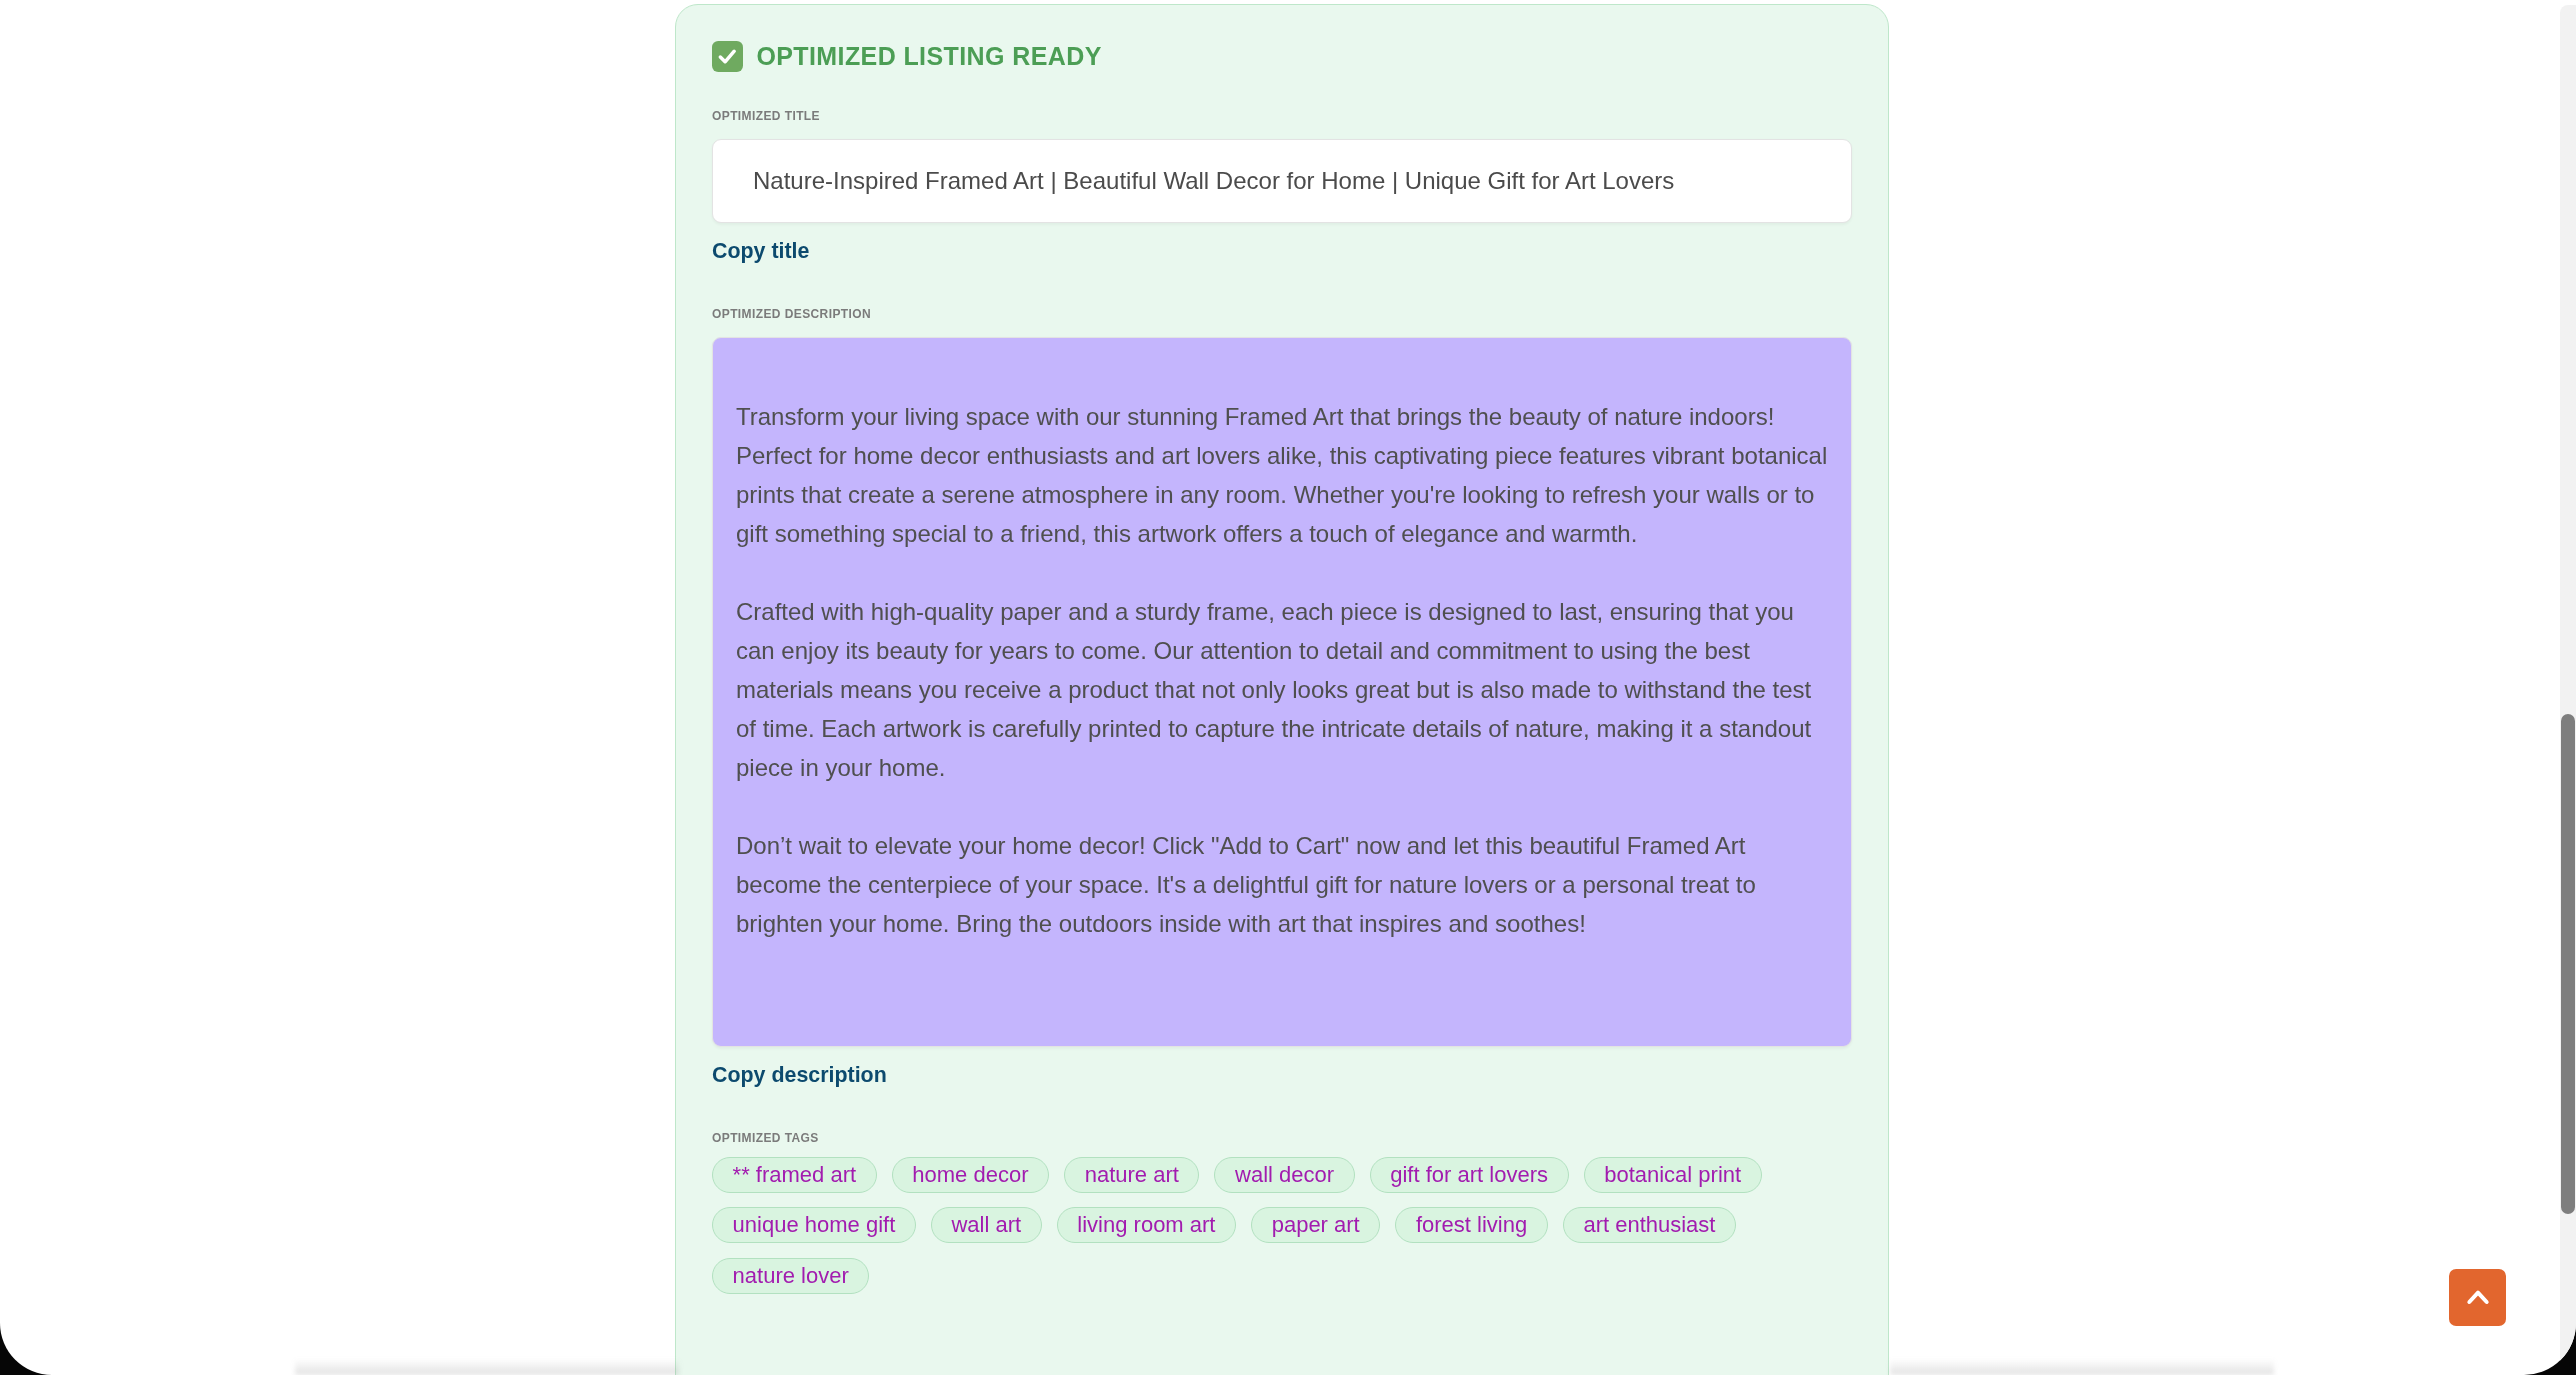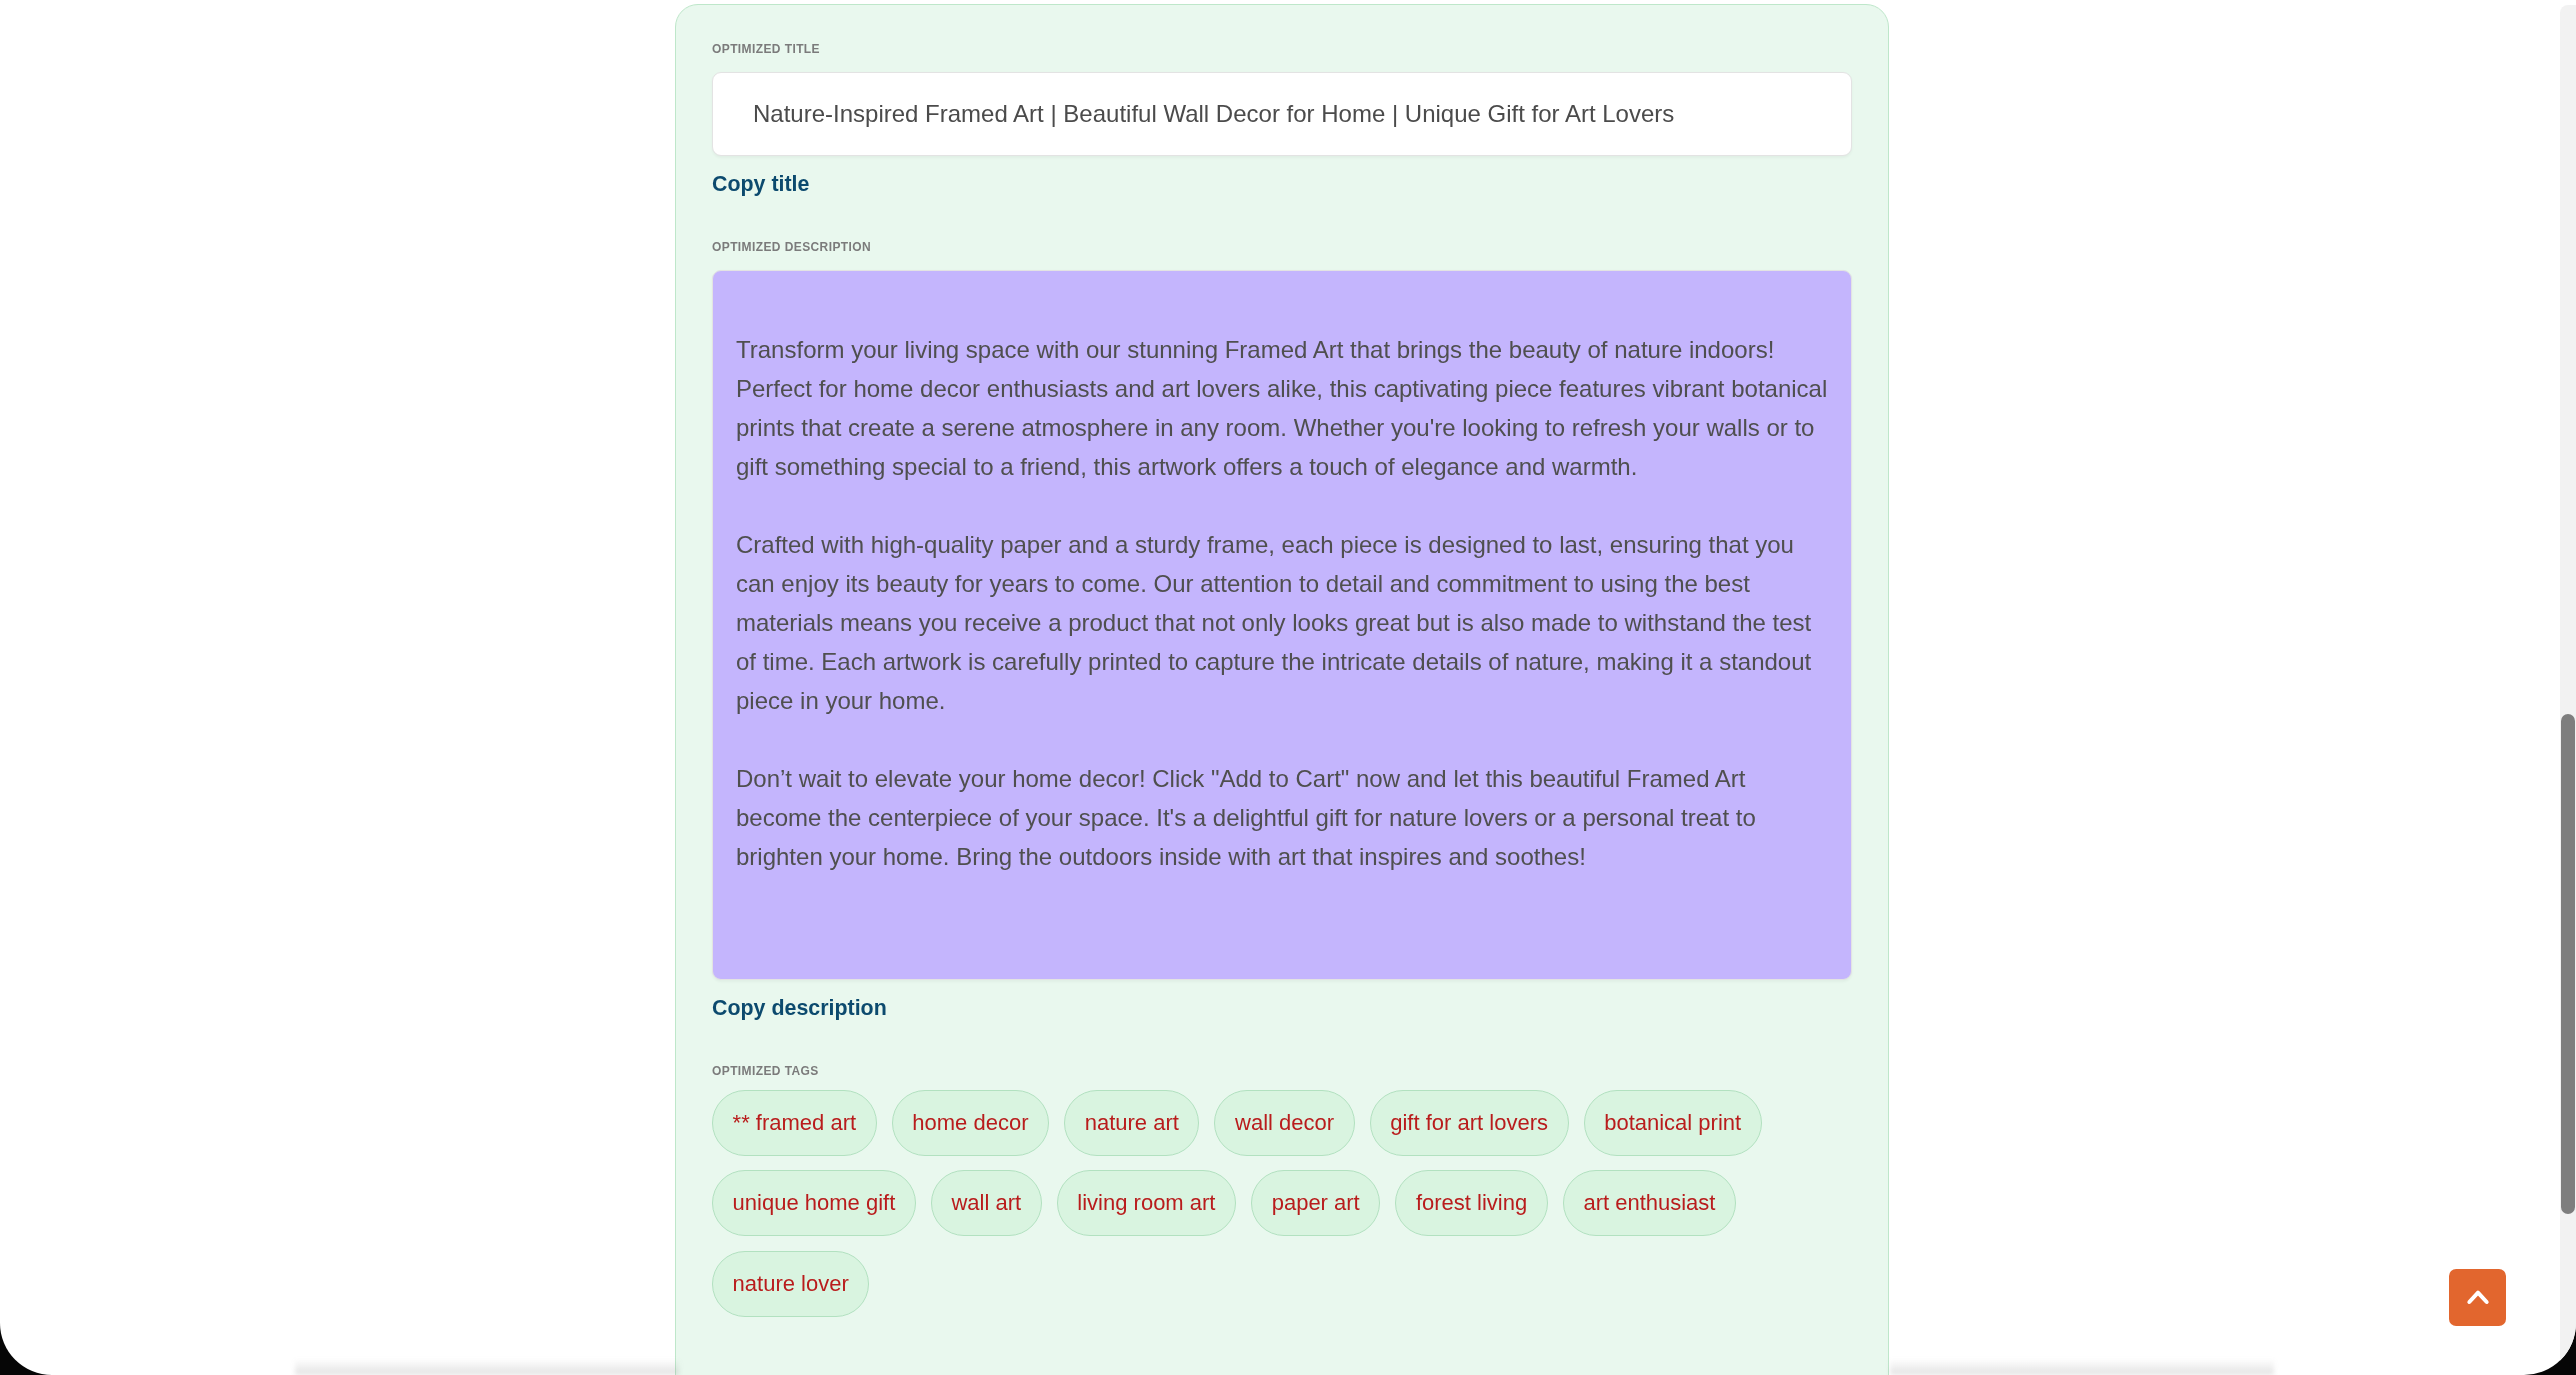--- a/index.html
+++ b/index.html
@@ -83,26 +83,26 @@
   }
   .label-tags { margin-top:43px; }
   .tags {
     margin-top:12.5px;
     display:flex; flex-wrap:wrap;
     gap:14.3px 15px;
     width:1135px;
   }
   .tag {
     display:inline-flex; align-items:center;
-    height:66px;
+    height:36px;
     padding:0 19.6px;
     background:#d9f4e0;
     border:1.8px solid #b2e1c0;
     border-radius:892px;
-    font-size:22px; color:#b91c1c;
+    font-size:22px; color:#a21caf;
     white-space:nowrap;
   }
   
   .scroll-top {
     position:absolute;
     left:2449px; top:1269px;
     width:57px; height:57px;
     background:#e2662e;
     border:none; border-radius:7.1px;
     display:flex; align-items:center; justify-content:center;
@@ -134,20 +134,28 @@
   .bottom-shadow.left  { left:295px;  width:384px; }
   .bottom-shadow.right { left:1890px; width:384px; }
 </style>
 </head>
 <body>
 
 <div class="window">
 
   <section class="panel">
 
+    <div class="panel-header">
+      <span class="checkbox">
+        <svg width="23" height="23" viewBox="0 0 24 24">
+          <polyline points="4.5,12.5 9.5,17.5 19,6.5" fill="none" stroke="#ffffff" stroke-width="3.6" stroke-linecap="round" stroke-linejoin="round"></polyline>
+        </svg>
+      </span>
+      <h2 class="panel-title">OPTIMIZED LISTING READY</h2>
+    </div>
 
     <div class="field-label label-title">OPTIMIZED TITLE</div>
 
     <input class="title-input" type="text" value="Nature-Inspired Framed Art | Beautiful Wall Decor for Home | Unique Gift for Art Lovers" style="">
 
     <div class="copy-link">Copy title</div>
 
     <div class="field-label label-desc">OPTIMIZED DESCRIPTION</div>
 
     <div class="desc-box">Transform your living space with our stunning Framed Art that brings the beauty of nature indoors! Perfect for home decor enthusiasts and art lovers alike, this captivating piece features vibrant botanical prints that create a serene atmosphere in any room. Whether you're looking to refresh your walls or to gift something special to a friend, this artwork offers a touch of elegance and warmth.

